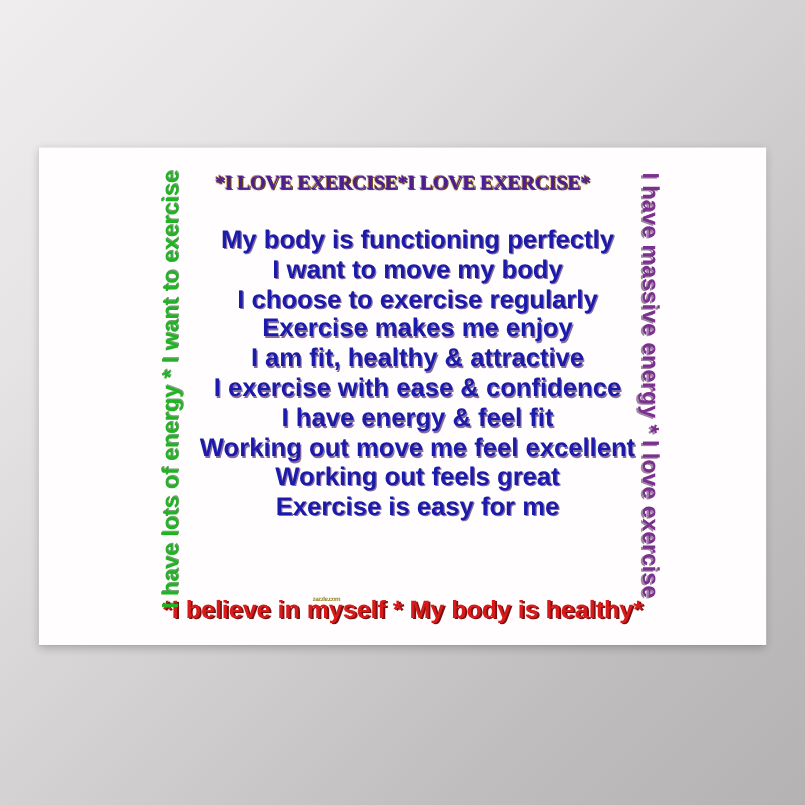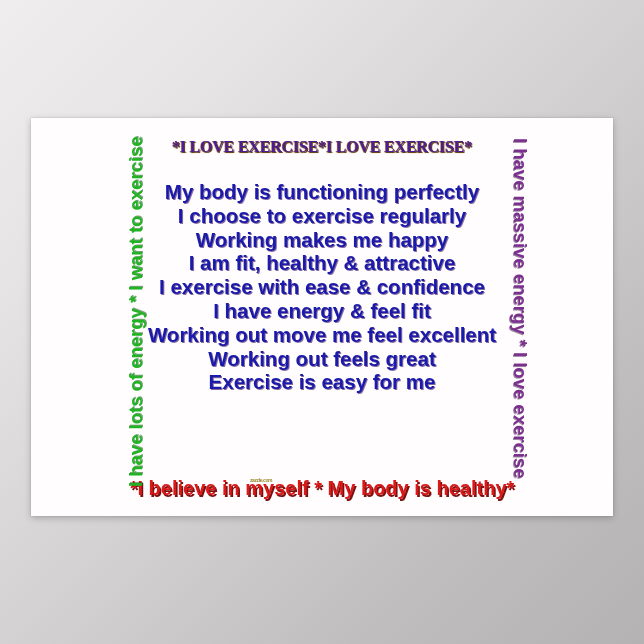--- a/index.html
+++ b/index.html
@@ -46,21 +46,21 @@
     white-space: nowrap;
     text-shadow:
       1px 1px 0 #6a4617,
      -0.5px -0.5px 0 #c99a55,
       0 1px 1px rgba(70,45,15,0.55);
   }
 
   
   #body-block {
     position: absolute;
-    left: 0;
+    left: 12px;
     top: 62px;
     width: 100%;
     text-align: center;
     font-family: "Liberation Sans", sans-serif;
     font-weight: bold;
     font-size: 20.5px;
     line-height: 23.8px;
     color: #1b1bab;
     white-space: nowrap;
     text-shadow: 1px 1px 0 rgba(70,30,110,0.65);
@@ -145,22 +145,23 @@
 <body>
 
 <div id="stage">
 
   <div id="poster">
 
     <div id="top-banner">*I LOVE EXERCISE*I LOVE EXERCISE*</div>
 
     <div id="body-block">
       <span class="line">My body is functioning perfectly</span>
+      <span class="line">I want to move my body</span>
       <span class="line">I choose to exercise regularly</span>
-      <span class="line">Working makes me happy</span>
+      <span class="line">Exercise makes me enjoy</span>
       <span class="line">I am fit, healthy &amp; attractive</span>
       <span class="line">I exercise with ease &amp; confidence</span>
       <span class="line">I have energy &amp; feel fit</span>
       <span class="line">Working out move me feel excellent</span>
       <span class="line">Working out feels great</span>
       <span class="line">Exercise is easy for me</span>
     </div>
 
     <div id="watermark">zazzle.com</div>
 

